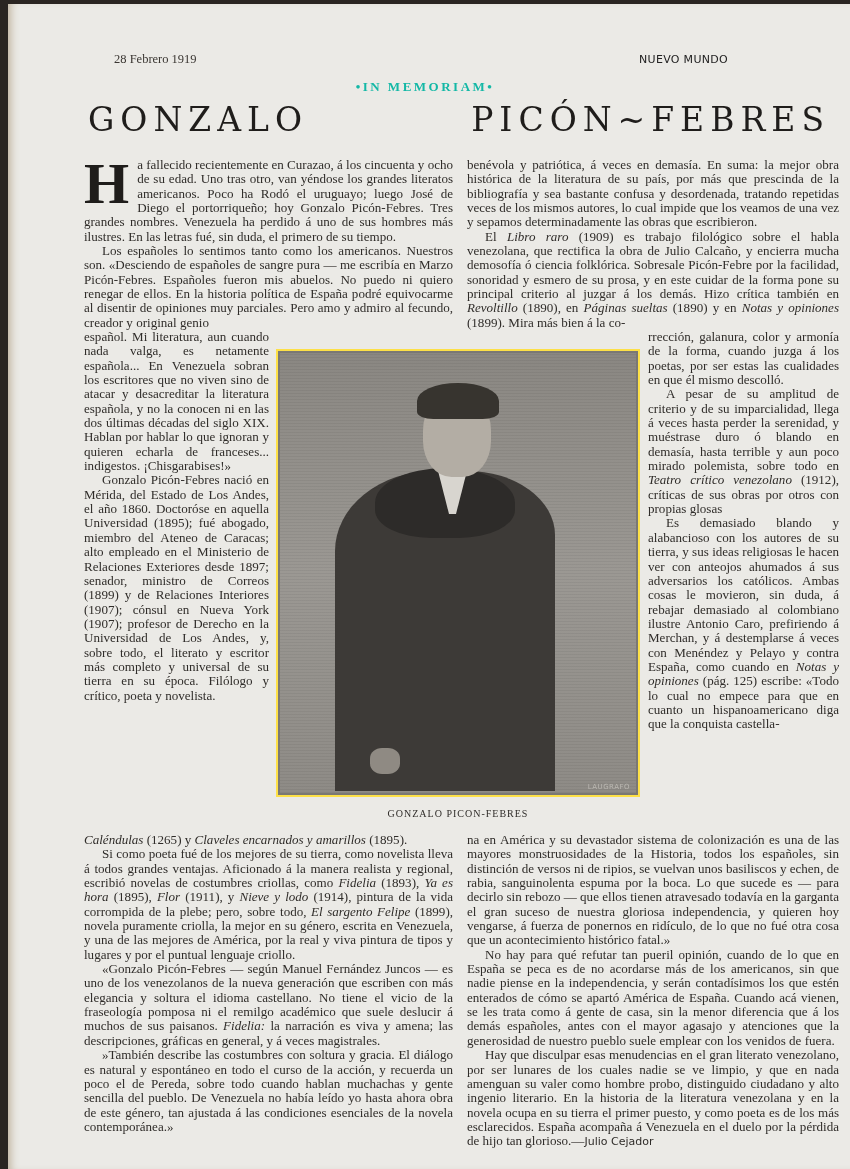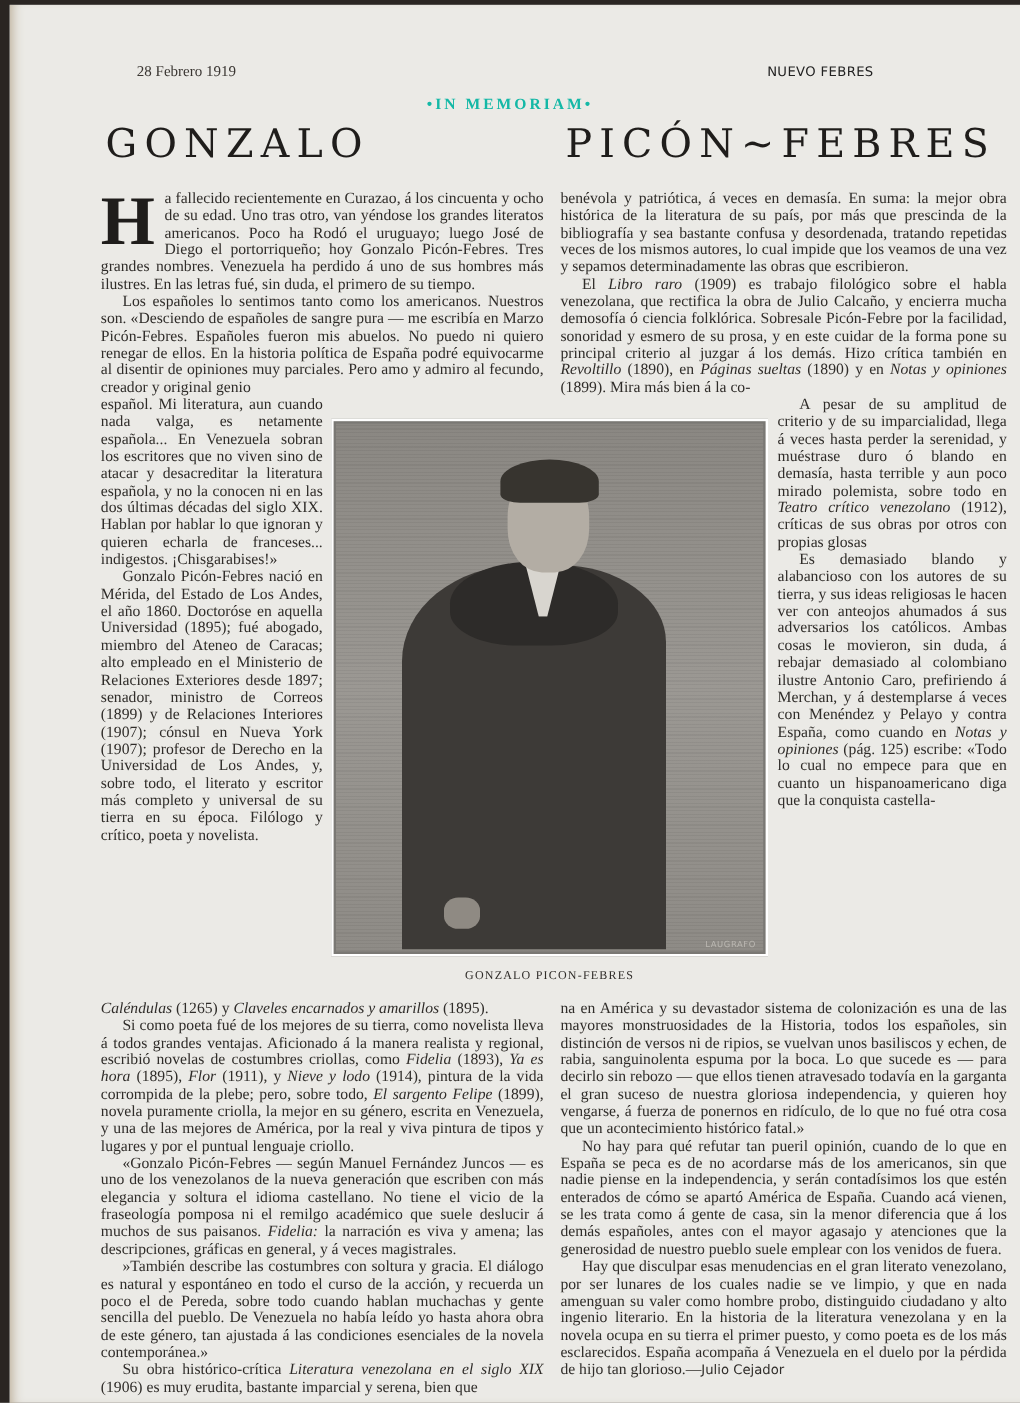--- a/index.html
+++ b/index.html
@@ -17,21 +17,21 @@
   .running-head { position: absolute; top: 52px; left: 0; width: 745px; height: 18px; font-size: 12px; margin-left: 19px; }
   .rh-date { position: absolute; left: 95px; top: 0; font-family: "Liberation Serif", serif; font-size: 12.5px; color: #3a3632; }
   .rh-pub { position: absolute; right: 36px; top: 1px; font-family: "DejaVu Sans", sans-serif; font-size: 11px; letter-spacing: 0.3px; color: #222; }
   .kicker { position: absolute; top: 79px; left: 0; width: 850px; text-align: center; font-size: 13px; letter-spacing: 2.5px; font-weight: bold; color: #14b8a6; }
   .headline { position: absolute; top: 100px; left: 88px; width: 742px; text-align: justify; text-align-last: justify;
     font-family: "DejaVu Serif", serif; font-weight: normal; font-size: 33px; letter-spacing: 6px; color: #1f1d1b; }
   .col { position: absolute; font-size: 13.05px; line-height: 14.35px; text-align: justify; hyphens: manual; color: #2f2c29; }
   .col p { margin: 0; text-indent: 18px; }
   .col p.noindent { text-indent: 0; }
   .dropcap { float: left; font-family: "Liberation Serif", serif; font-size: 58px; line-height: 46px; margin: 3px 8px 0 0; color: #1f1d1b; font-weight: bold; }
-  .photo-frame { position: absolute; left: 276px; top: 349px; width: 364px; height: 448px; border: 2px solid #ffffff; background: #7a7874; box-sizing: border-box; padding: 2px; }
+  .photo-frame { position: absolute; left: 276px; top: 349px; width: 364px; height: 448px; border: 2px solid #fde047; background: #7a7874; box-sizing: border-box; padding: 2px; }
   .photo { width: 100%; height: 100%; background:
       repeating-linear-gradient(0deg, rgba(0,0,0,0.05) 0 1px, transparent 1px 3px),
       linear-gradient(180deg, #8a8782 0%, #9b9893 50%, #8e8b86 100%);
     position: relative; overflow: hidden; }
   .coat { position: absolute; left: 55px; top: 118px; width: 220px; height: 320px; background: #3d3a37; border-radius: 45% 40% 4px 4px / 25% 20% 0 0; }
   .collar { position: absolute; left: 95px; top: 115px; width: 140px; height: 70px; background: #2d2b29; border-radius: 50% 50% 40% 40%; }
   .shirt { position: absolute; left: 155px; top: 106px; width: 35px; height: 55px; background: #d8d5cf; clip-path: polygon(0 0, 100% 0, 60% 100%, 40% 100%); }
   .head { position: absolute; left: 143px; top: 38px; width: 68px; height: 86px; background: #b3ada4; border-radius: 46% 46% 42% 42%; }
   .hair { position: absolute; left: 137px; top: 30px; width: 82px; height: 36px; background: #37342f; border-radius: 50% 50% 20% 20%; }
   .hand { position: absolute; left: 90px; top: 395px; width: 30px; height: 26px; background: #8f8a83; border-radius: 40%; }
@@ -40,50 +40,50 @@
   .i { font-style: italic; }
   .sig { font-family: "DejaVu Sans", sans-serif; font-size: 11px; font-style: normal; }
 </style>
 </head>
 <body>
 
 <div class="page"></div>
 
 <div class="running-head">
   <span class="rh-date">28 Febrero 1919</span>
-  <span class="rh-pub">NUEVO FEBRES</span>
+  <span class="rh-pub">NUEVO MUNDO</span>
 </div>
 
 <div class="kicker">•IN MEMORIAM•</div>
 <div class="headline">GONZALO PICÓN~FEBRES</div>
 
 <div class="col" style="left:84px; top:158px; width:369px;">
   <p class="noindent"><span class="dropcap">H</span><span>a fallecido recientemente en Curazao, á los cincuenta y ocho de su edad. Uno tras otro, van yéndose los grandes literatos americanos. Poco ha Rodó el uruguayo; luego José de Diego el portorriqueño; hoy Gonzalo Picón-Febres. Tres grandes nombres. Venezuela ha perdido á uno de sus hombres más ilustres. En las letras fué, sin duda, el primero de su tiempo.</span></p>
   <p>Los españoles lo sentimos tanto como los americanos. Nuestros son. «Desciendo de españoles de sangre pura — me escribía en Marzo Picón-Febres. Españoles fueron mis abuelos. No puedo ni quiero renegar de ellos. En la historia política de España podré equivocarme al disentir de opiniones muy parciales. Pero amo y admiro al fecundo, creador y original genio</p>
 </div>
 
 <div class="col" style="left:84px; top:330px; width:185px;">
   <p class="noindent">español. Mi literatura, aun cuando nada valga, es netamente española... En Venezuela sobran los escritores que no viven sino de atacar y desacreditar la literatura española, y no la conocen ni en las dos últimas décadas del siglo XIX. Hablan por hablar lo que ignoran y quieren echarla de franceses... indigestos. ¡Chisgarabises!»</p>
   <p>Gonzalo Picón-Febres nació en Mérida, del Estado de Los Andes, el año 1860. Doctoróse en aquella Universidad (1895); fué abogado, miembro del Ateneo de Caracas; alto empleado en el Ministerio de Relaciones Exteriores desde 1897; senador, ministro de Correos (1899) y de Relaciones Interiores (1907); cónsul en Nueva York (1907); profesor de Derecho en la Universidad de Los Andes, y, sobre todo, el literato y escritor más completo y universal de su tierra en su época. Filólogo y crítico, poeta y novelista.</p>
 </div>
 
 <div class="col" style="left:84px; top:833px; width:369px;">
   <p class="noindent"><span class="i">Caléndulas</span><span> (1265) y </span><span class="i">Claveles encarnados y amarillos</span><span> (1895).</span></p>
   <p><span>Si como poeta fué de los mejores de su tierra, como novelista lleva á todos grandes ventajas. Aficionado á la manera realista y regional, escribió novelas de costumbres criollas, como </span><span class="i">Fidelia</span><span> (1893), </span><span class="i">Ya es hora</span><span> (1895), </span><span class="i">Flor</span><span> (1911), y </span><span class="i">Nieve y lodo</span><span> (1914), pintura de la vida corrompida de la plebe; pero, sobre todo, </span><span class="i">El sargento Felipe</span><span> (1899), novela puramente criolla, la mejor en su género, escrita en Venezuela, y una de las mejores de América, por la real y viva pintura de tipos y lugares y por el puntual lenguaje criollo.</span></p>
   <p><span>«Gonzalo Picón-Febres — según Manuel Fernández Juncos — es uno de los venezolanos de la nueva generación que escriben con más elegancia y soltura el idioma castellano. No tiene el vicio de la fraseología pomposa ni el remilgo académico que suele deslucir á muchos de sus paisanos. </span><span class="i">Fidelia:</span><span> la narración es viva y amena; las descripciones, gráficas en general, y á veces magistrales.</span></p>
   <p>»También describe las costumbres con soltura y gracia. El diálogo es natural y espontáneo en todo el curso de la acción, y recuerda un poco el de Pereda, sobre todo cuando hablan muchachas y gente sencilla del pueblo. De Venezuela no había leído yo hasta ahora obra de este género, tan ajustada á las condiciones esenciales de la novela contemporánea.»</p>
-  <p><span>Su obra histórico-crítica </span><span class="i">Literatura venezolana en el siglo XIX</span><span> (1906) es muy erudita, bastante imparcial y serena, bien que</span></p>
 </div>
 
 <div class="col" style="left:467px; top:158px; width:372px;">
   <p class="noindent">benévola y patriótica, á veces en demasía. En suma: la mejor obra histórica de la literatura de su país, por más que prescinda de la bibliografía y sea bastante confusa y desordenada, tratando repetidas veces de los mismos autores, lo cual impide que los veamos de una vez y sepamos determinadamente las obras que escribieron.</p>
   <p><span>El </span><span class="i">Libro raro</span><span> (1909) es trabajo filológico sobre el habla venezolana, que rectifica la obra de Julio Calcaño, y encierra mucha demosofía ó ciencia folklórica. Sobresale Picón-Febre por la facilidad, sonoridad y esmero de su prosa, y en este cuidar de la forma pone su principal criterio al juzgar á los demás. Hizo crítica también en </span><span class="i">Revoltillo</span><span> (1890), en </span><span class="i">Páginas sueltas</span><span> (1890) y en </span><span class="i">Notas y opiniones</span><span> (1899). Mira más bien á la co-</span></p>
 </div>
 
 <div class="col" style="left:648px; top:330px; width:191px;">
+  <p class="noindent">rrección, galanura, color y armonía de la forma, cuando juzga á los poetas, por ser estas las cualidades en que él mismo descolló.</p>
   <p><span>A pesar de su amplitud de criterio y de su imparcialidad, llega á veces hasta perder la serenidad, y muéstrase duro ó blando en demasía, hasta terrible y aun poco mirado polemista, sobre todo en </span><span class="i">Teatro crítico venezolano</span><span> (1912), críticas de sus obras por otros con propias glosas</span></p>
   <p><span>Es demasiado blando y alabancioso con los autores de su tierra, y sus ideas religiosas le hacen ver con anteojos ahumados á sus adversarios los católicos. Ambas cosas le movieron, sin duda, á rebajar demasiado al colombiano ilustre Antonio Caro, prefiriendo á Merchan, y á destemplarse á veces con Menéndez y Pelayo y contra España, como cuando en </span><span class="i">Notas y opiniones</span><span> (pág. 125) escribe: «Todo lo cual no empece para que en cuanto un hispanoamericano diga que la conquista castella-</span></p>
 </div>
 
 <div class="col" style="left:467px; top:833px; width:372px;">
   <p class="noindent">na en América y su devastador sistema de colonización es una de las mayores monstruosidades de la Historia, todos los españoles, sin distinción de versos ni de ripios, se vuelvan unos basiliscos y echen, de rabia, sanguinolenta espuma por la boca. Lo que sucede es — para decirlo sin rebozo — que ellos tienen atravesado todavía en la garganta el gran suceso de nuestra gloriosa independencia, y quieren hoy vengarse, á fuerza de ponernos en ridículo, de lo que no fué otra cosa que un acontecimiento histórico fatal.»</p>
   <p>No hay para qué refutar tan pueril opinión, cuando de lo que en España se peca es de no acordarse más de los americanos, sin que nadie piense en la independencia, y serán contadísimos los que estén enterados de cómo se apartó América de España. Cuando acá vienen, se les trata como á gente de casa, sin la menor diferencia que á los demás españoles, antes con el mayor agasajo y atenciones que la generosidad de nuestro pueblo suele emplear con los venidos de fuera.</p>
   <p><span>Hay que disculpar esas menudencias en el gran literato venezolano, por ser lunares de los cuales nadie se ve limpio, y que en nada amenguan su valer como hombre probo, distinguido ciudadano y alto ingenio literario. En la historia de la literatura venezolana y en la novela ocupa en su tierra el primer puesto, y como poeta es de los más esclarecidos. España acompaña á Venezuela en el duelo por la pérdida de hijo tan glorioso.—</span><span class="sig">Julio Cejador</span></p>
 </div>
 

